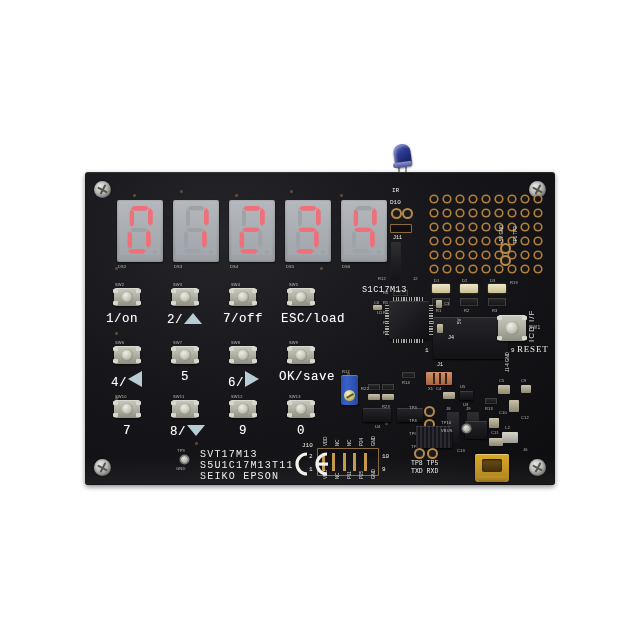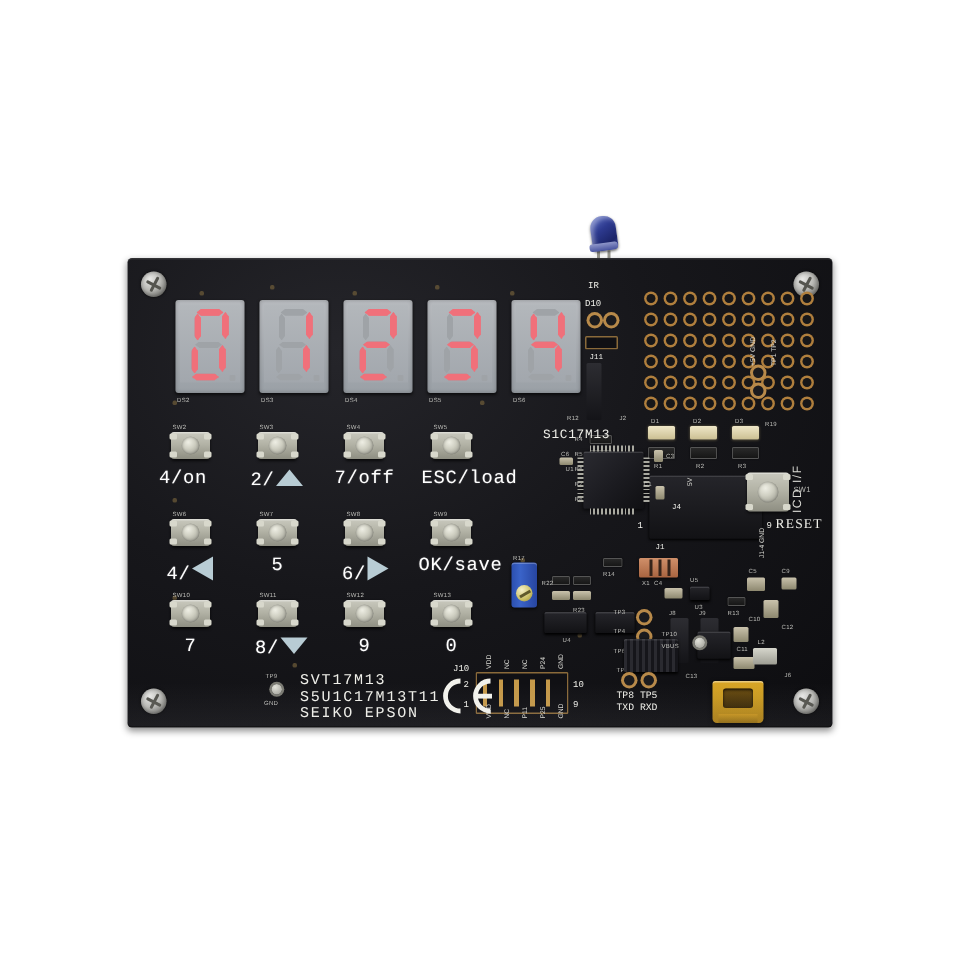--- a/index.html
+++ b/index.html
@@ -624,21 +624,21 @@
       </div>
       <div class="refdes" style="left:204px; top:110px;">SW5</div>
       <div class="tact" style="left:203px; top:116px;">
         <div class="plunger"></div>
         <div class="pad tl"></div>
           <div class="pad tr"></div>
           <div class="pad bl"></div>
           <div class="pad br"></div>
       </div>
 
-      <div class="key-label" style="left:21px;  top:140px;">4/on</div>
+      <div class="key-label" style="left:21px;  top:140px;">1/on</div>
       <div class="key-label" style="left:82px;  top:140px;"><span>2/</span><svg class="arrow" width="20" height="13" viewBox="0 0 20 13">
             <polygon points="10,1 19,12 1,12" fill="#b8ccd4"></polygon>
           </svg></div>
       <div class="key-label" style="left:138px; top:140px;">7/off</div>
       <div class="key-label" style="left:196px; top:140px;">ESC/load</div>
 
       <div class="refdes" style="left:30px; top:168px;">SW6</div>
       <div class="tact" style="left:29px; top:174px;">
         <div class="plunger"></div>
         <div class="pad tl"></div>

